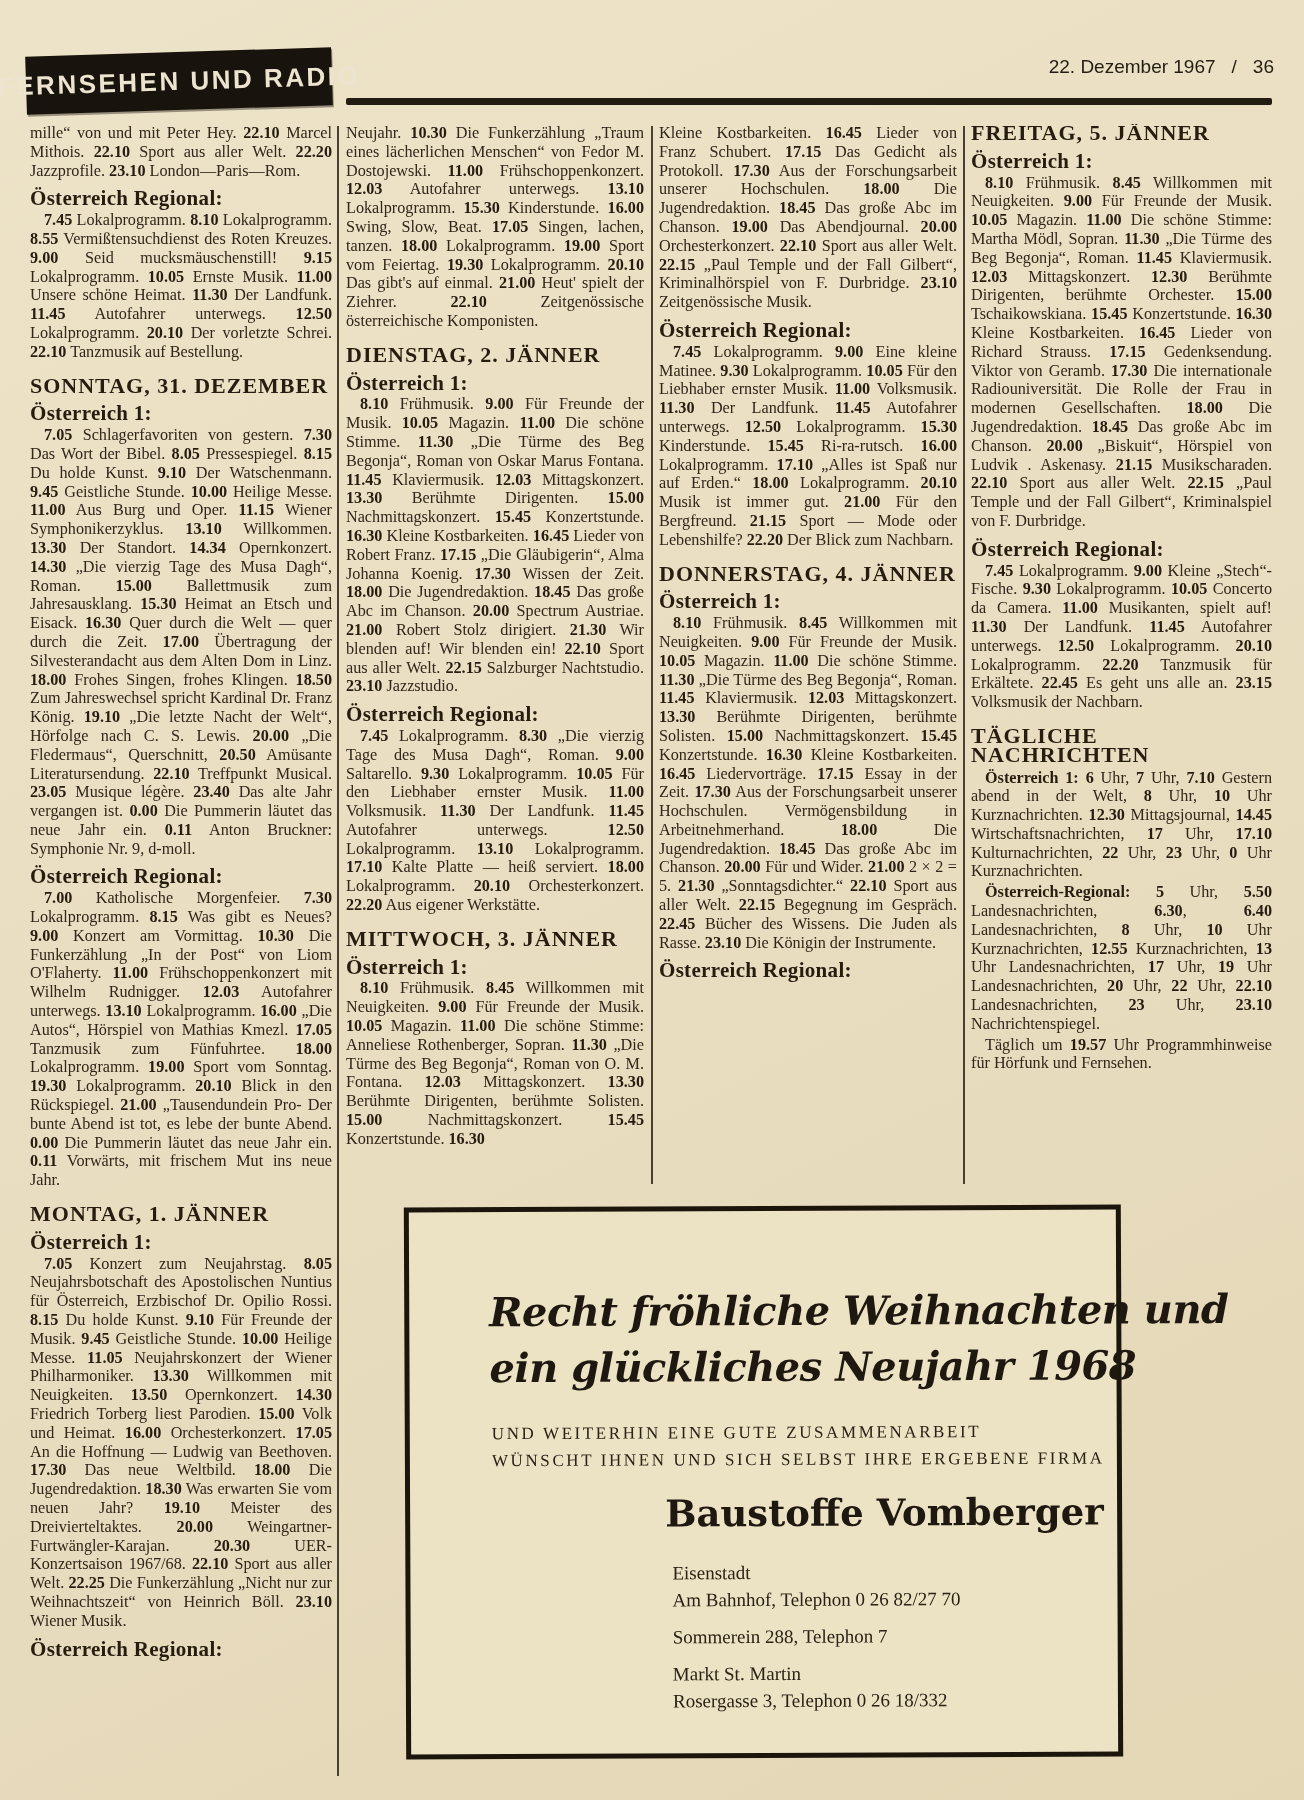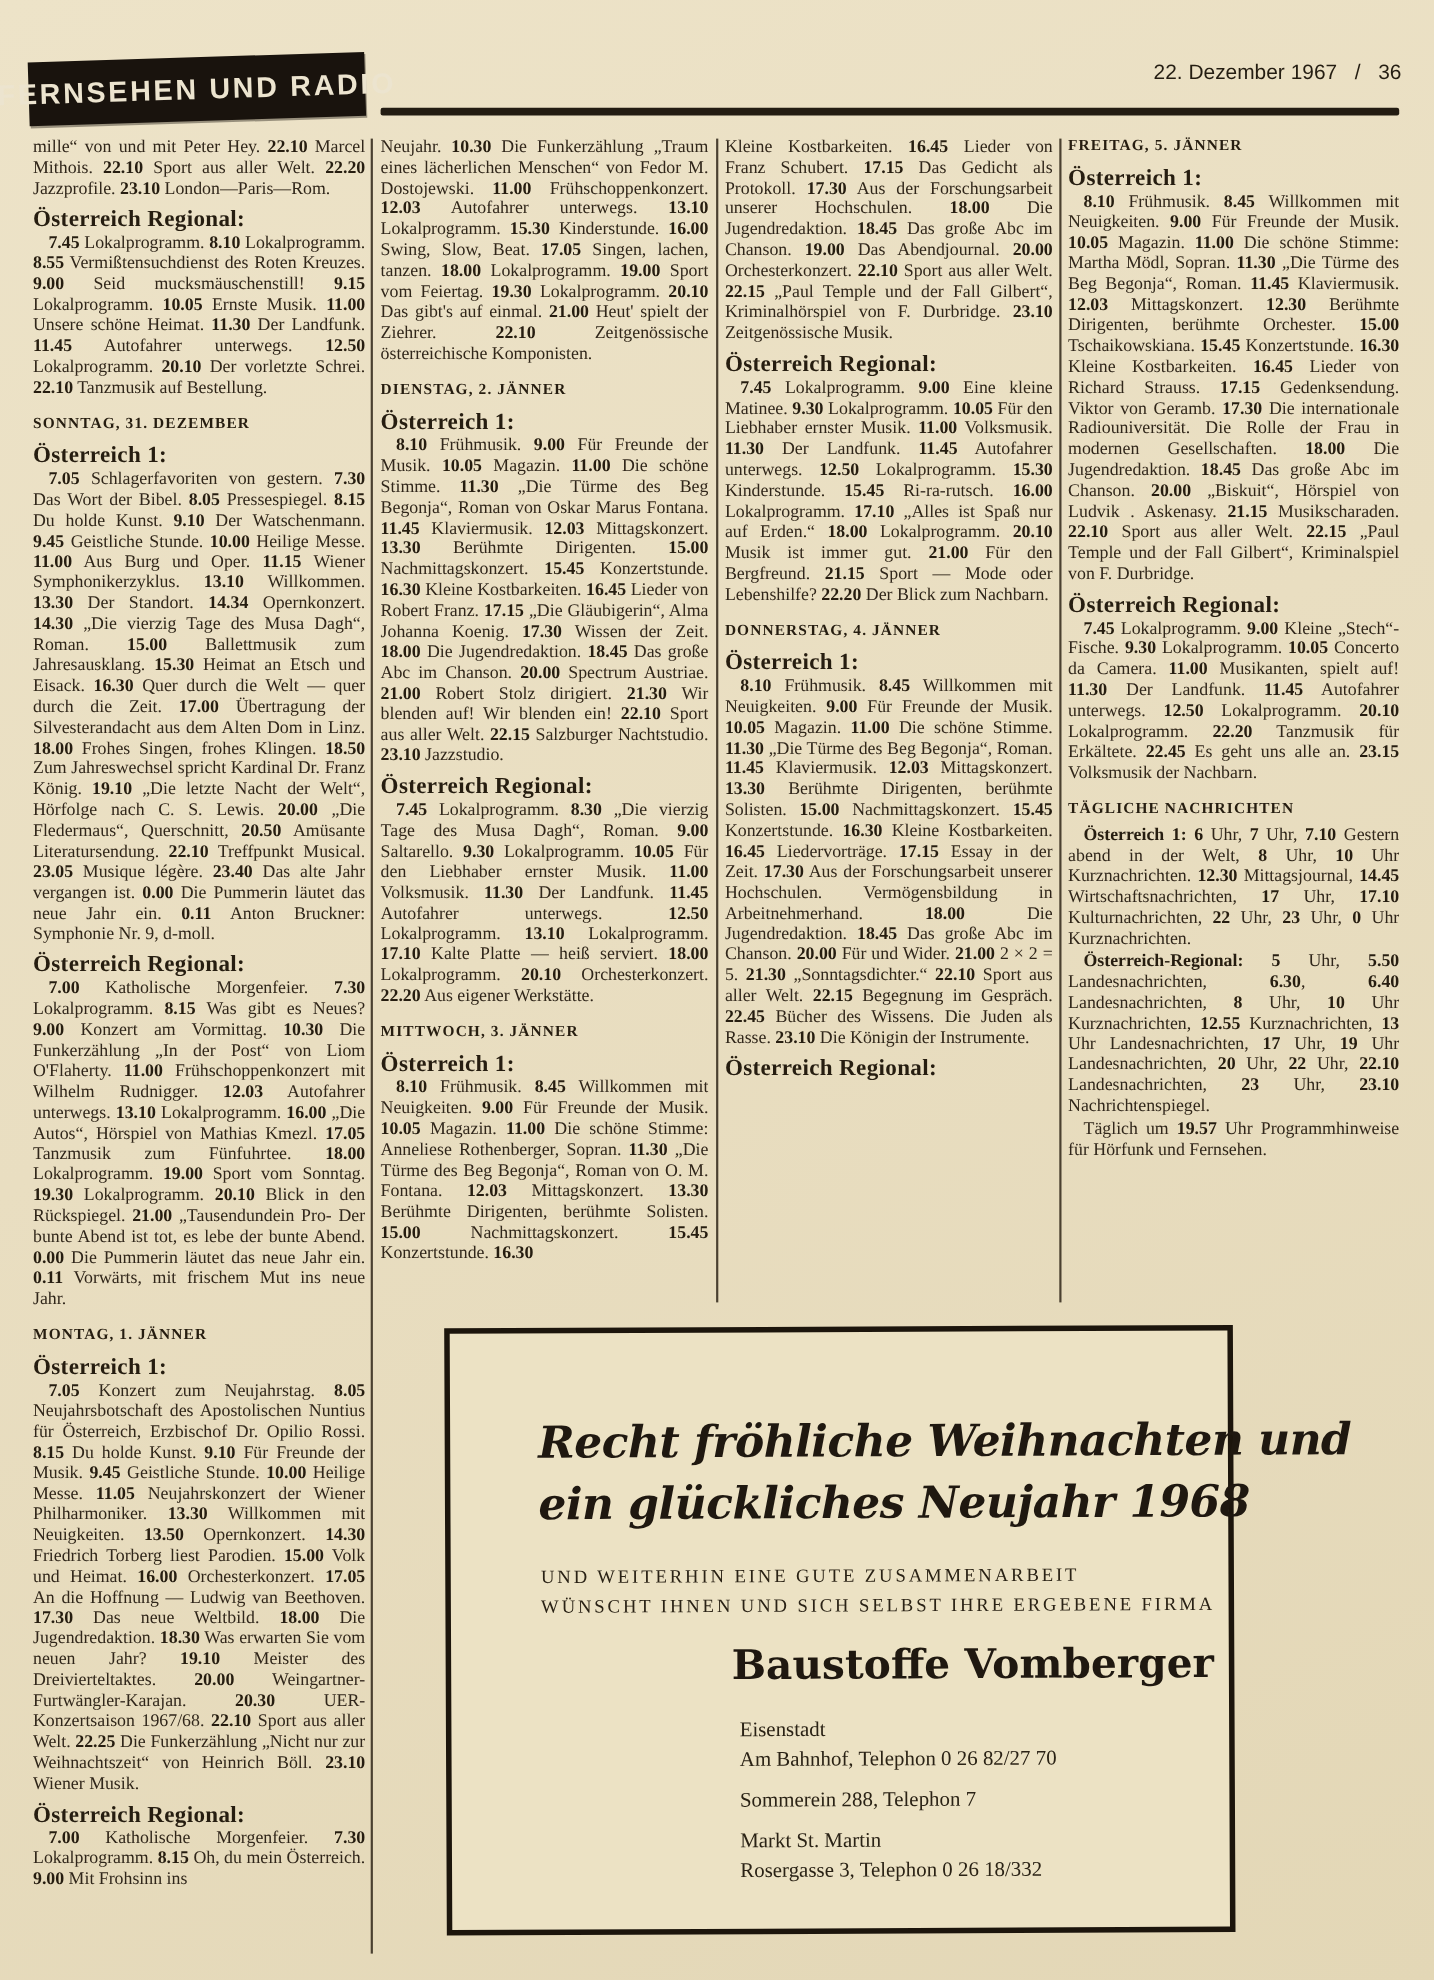--- a/index.html
+++ b/index.html
@@ -48,21 +48,21 @@
   #col1 { left:30px;  width:302px; height:1670px; overflow:hidden; }
   #col2 { left:346px; width:298px; height:1058px; overflow:hidden; }
   #col3 { left:659px; width:298px; height:1058px; overflow:hidden; }
   #col4 { left:971px; width:301px; height:1058px; overflow:hidden; }
   .col > :first-child { margin-top:0; }
 
   p.prog { margin:0 0 2px 0; text-indent:14px; }
   p.prog.cont { text-indent:0; }
   p.prog b { font-weight:700; color:#261d10; }
   h2.dayhead {
-    font-size:14px; letter-spacing:1px; margin:15px 0 4px; text-align:left;
+    font-size:22px; letter-spacing:1px; margin:15px 0 4px; text-align:left;
     font-weight:700; color:#261d10;
   }
   h3.subhead {
     font-size:21px; margin:9px 0 3px; text-align:left;
     font-weight:700; color:#261d10; letter-spacing:.3px;
   }
   
   .adbox {
     position:absolute; left:405px; top:1206px; width:707px; height:542px;
     border:5px solid #1c150c; background:#ece2c4;
@@ -113,21 +113,20 @@
     <p class="prog"><b>7.45</b> Lokalprogramm. <b>8.10</b> Lokalprogramm. <b>8.55</b> Vermißtensuchdienst des Roten Kreuzes. <b>9.00</b> Seid mucksmäuschenstill! <b>9.15</b> Lokalprogramm. <b>10.05</b> Ernste Musik. <b>11.00</b> Unsere schöne Heimat. <b>11.30</b> Der Landfunk. <b>11.45</b> Autofahrer unterwegs. <b>12.50</b> Lokalprogramm. <b>20.10</b> Der vorletzte Schrei. <b>22.10</b> Tanzmusik auf Bestellung.</p>
     <h2 class="dayhead">SONNTAG, 31. DEZEMBER</h2>
     <h3 class="subhead">Österreich 1:</h3>
     <p class="prog"><b>7.05</b> Schlagerfavoriten von gestern. <b>7.30</b> Das Wort der Bibel. <b>8.05</b> Pressespiegel. <b>8.15</b> Du holde Kunst. <b>9.10</b> Der Watschenmann. <b>9.45</b> Geistliche Stunde. <b>10.00</b> Heilige Messe. <b>11.00</b> Aus Burg und Oper. <b>11.15</b> Wiener Symphonikerzyklus. <b>13.10</b> Willkommen. <b>13.30</b> Der Standort. <b>14.34</b> Opernkonzert. <b>14.30</b> „Die vierzig Tage des Musa Dagh“, Roman. <b>15.00</b> Ballettmusik zum Jahresausklang. <b>15.30</b> Heimat an Etsch und Eisack. <b>16.30</b> Quer durch die Welt — quer durch die Zeit. <b>17.00</b> Übertragung der Silvesterandacht aus dem Alten Dom in Linz. <b>18.00</b> Frohes Singen, frohes Klingen. <b>18.50</b> Zum Jahreswechsel spricht Kardinal Dr. Franz König. <b>19.10</b> „Die letzte Nacht der Welt“, Hörfolge nach C. S. Lewis. <b>20.00</b> „Die Fledermaus“, Querschnitt, <b>20.50</b> Amüsante Literatursendung. <b>22.10</b> Treffpunkt Musical. <b>23.05</b> Musique légère. <b>23.40</b> Das alte Jahr vergangen ist. <b>0.00</b> Die Pummerin läutet das neue Jahr ein. <b>0.11</b> Anton Bruckner: Symphonie Nr. 9, d-moll.</p>
     <h3 class="subhead">Österreich Regional:</h3>
     <p class="prog"><b>7.00</b> Katholische Morgenfeier. <b>7.30</b> Lokalprogramm. <b>8.15</b> Was gibt es Neues? <b>9.00</b> Konzert am Vormittag. <b>10.30</b> Die Funkerzählung „In der Post“ von Liom O'Flaherty. <b>11.00</b> Frühschoppenkonzert mit Wilhelm Rudnigger. <b>12.03</b> Autofahrer unterwegs. <b>13.10</b> Lokalprogramm. <b>16.00</b> „Die Autos“, Hörspiel von Mathias Kmezl. <b>17.05</b> Tanzmusik zum Fünfuhrtee. <b>18.00</b> Lokalprogramm. <b>19.00</b> Sport vom Sonntag. <b>19.30</b> Lokalprogramm. <b>20.10</b> Blick in den Rückspiegel. <b>21.00</b> „Tausendundein Pro- Der bunte Abend ist tot, es lebe der bunte Abend. <b>0.00</b> Die Pummerin läutet das neue Jahr ein. <b>0.11</b> Vorwärts, mit frischem Mut ins neue Jahr.</p>
     <h2 class="dayhead">MONTAG, 1. JÄNNER</h2>
     <h3 class="subhead">Österreich 1:</h3>
     <p class="prog"><b>7.05</b> Konzert zum Neujahrstag. <b>8.05</b> Neujahrsbotschaft des Apostolischen Nuntius für Österreich, Erzbischof Dr. Opilio Rossi. <b>8.15</b> Du holde Kunst. <b>9.10</b> Für Freunde der Musik. <b>9.45</b> Geistliche Stunde. <b>10.00</b> Heilige Messe. <b>11.05</b> Neujahrskonzert der Wiener Philharmoniker. <b>13.30</b> Willkommen mit Neuigkeiten. <b>13.50</b> Opernkonzert. <b>14.30</b> Friedrich Torberg liest Parodien. <b>15.00</b> Volk und Heimat. <b>16.00</b> Orchesterkonzert. <b>17.05</b> An die Hoffnung — Ludwig van Beethoven. <b>17.30</b> Das neue Weltbild. <b>18.00</b> Die Jugendredaktion. <b>18.30</b> Was erwarten Sie vom neuen Jahr? <b>19.10</b> Meister des Dreivierteltaktes. <b>20.00</b> Weingartner-Furtwängler-Karajan. <b>20.30</b> UER-Konzertsaison 1967/68. <b>22.10</b> Sport aus aller Welt. <b>22.25</b> Die Funkerzählung „Nicht nur zur Weihnachtszeit“ von Heinrich Böll. <b>23.10</b> Wiener Musik.</p>
     <h3 class="subhead">Österreich Regional:</h3>
-    <p class="prog"><b>7.00</b> Katholische Morgenfeier. <b>7.30</b> Lokalprogramm. <b>8.15</b> Oh, du mein Österreich. <b>9.00</b> Mit Frohsinn ins</p>
   </div>
 
   <div class="col" id="col2">
     <p class="prog cont">Neujahr. <b>10.30</b> Die Funkerzählung „Traum eines lächerlichen Menschen“ von Fedor M. Dostojewski. <b>11.00</b> Frühschoppenkonzert. <b>12.03</b> Autofahrer unterwegs. <b>13.10</b> Lokalprogramm. <b>15.30</b> Kinderstunde. <b>16.00</b> Swing, Slow, Beat. <b>17.05</b> Singen, lachen, tanzen. <b>18.00</b> Lokalprogramm. <b>19.00</b> Sport vom Feiertag. <b>19.30</b> Lokalprogramm. <b>20.10</b> Das gibt's auf einmal. <b>21.00</b> Heut' spielt der Ziehrer. <b>22.10</b> Zeitgenössische österreichische Komponisten.</p>
     <h2 class="dayhead">DIENSTAG, 2. JÄNNER</h2>
     <h3 class="subhead">Österreich 1:</h3>
     <p class="prog"><b>8.10</b> Frühmusik. <b>9.00</b> Für Freunde der Musik. <b>10.05</b> Magazin. <b>11.00</b> Die schöne Stimme. <b>11.30</b> „Die Türme des Beg Begonja“, Roman von Oskar Marus Fontana. <b>11.45</b> Klaviermusik. <b>12.03</b> Mittagskonzert. <b>13.30</b> Berühmte Dirigenten. <b>15.00</b> Nachmittagskonzert. <b>15.45</b> Konzertstunde. <b>16.30</b> Kleine Kostbarkeiten. <b>16.45</b> Lieder von Robert Franz. <b>17.15</b> „Die Gläubigerin“, Alma Johanna Koenig. <b>17.30</b> Wissen der Zeit. <b>18.00</b> Die Jugendredaktion. <b>18.45</b> Das große Abc im Chanson. <b>20.00</b> Spectrum Austriae. <b>21.00</b> Robert Stolz dirigiert. <b>21.30</b> Wir blenden auf! Wir blenden ein! <b>22.10</b> Sport aus aller Welt. <b>22.15</b> Salzburger Nachtstudio. <b>23.10</b> Jazzstudio.</p>
     <h3 class="subhead">Österreich Regional:</h3>
     <p class="prog"><b>7.45</b> Lokalprogramm. <b>8.30</b> „Die vierzig Tage des Musa Dagh“, Roman. <b>9.00</b> Saltarello. <b>9.30</b> Lokalprogramm. <b>10.05</b> Für den Liebhaber ernster Musik. <b>11.00</b> Volksmusik. <b>11.30</b> Der Landfunk. <b>11.45</b> Autofahrer unterwegs. <b>12.50</b> Lokalprogramm. <b>13.10</b> Lokalprogramm. <b>17.10</b> Kalte Platte — heiß serviert. <b>18.00</b> Lokalprogramm. <b>20.10</b> Orchesterkonzert. <b>22.20</b> Aus eigener Werkstätte.</p>
     <h2 class="dayhead">MITTWOCH, 3. JÄNNER</h2>

